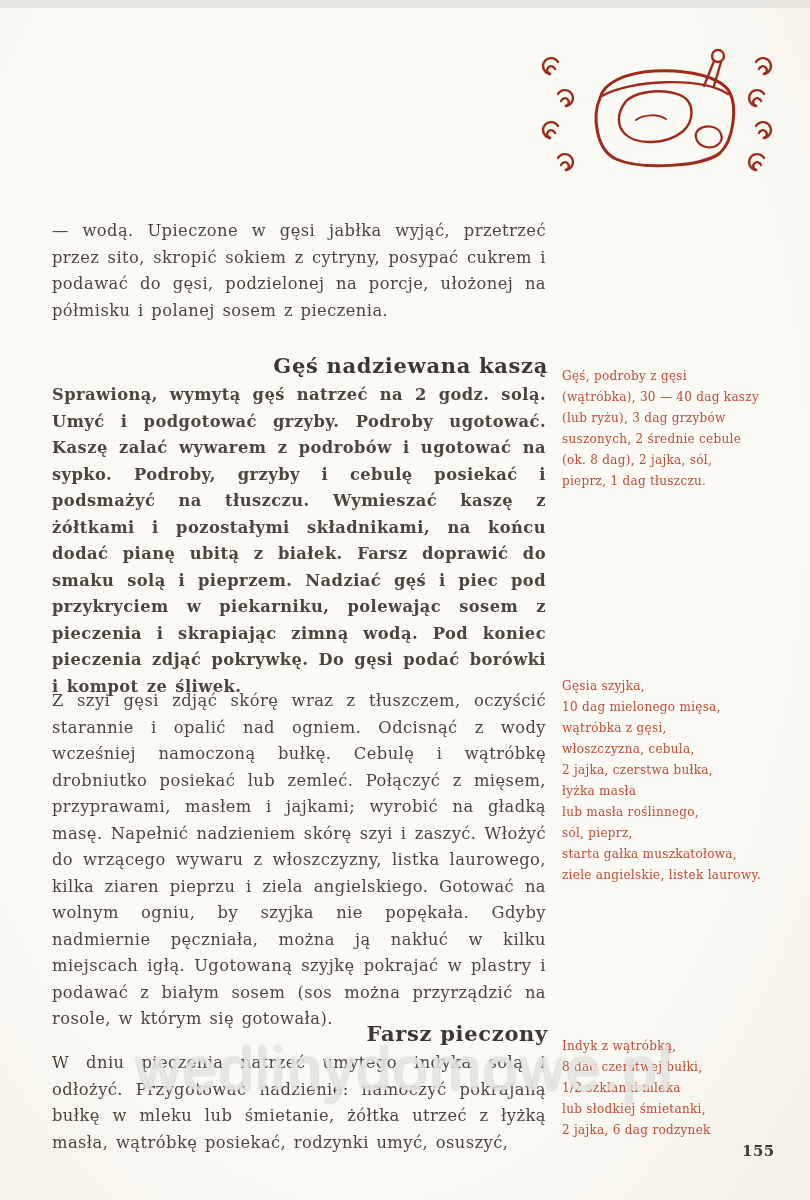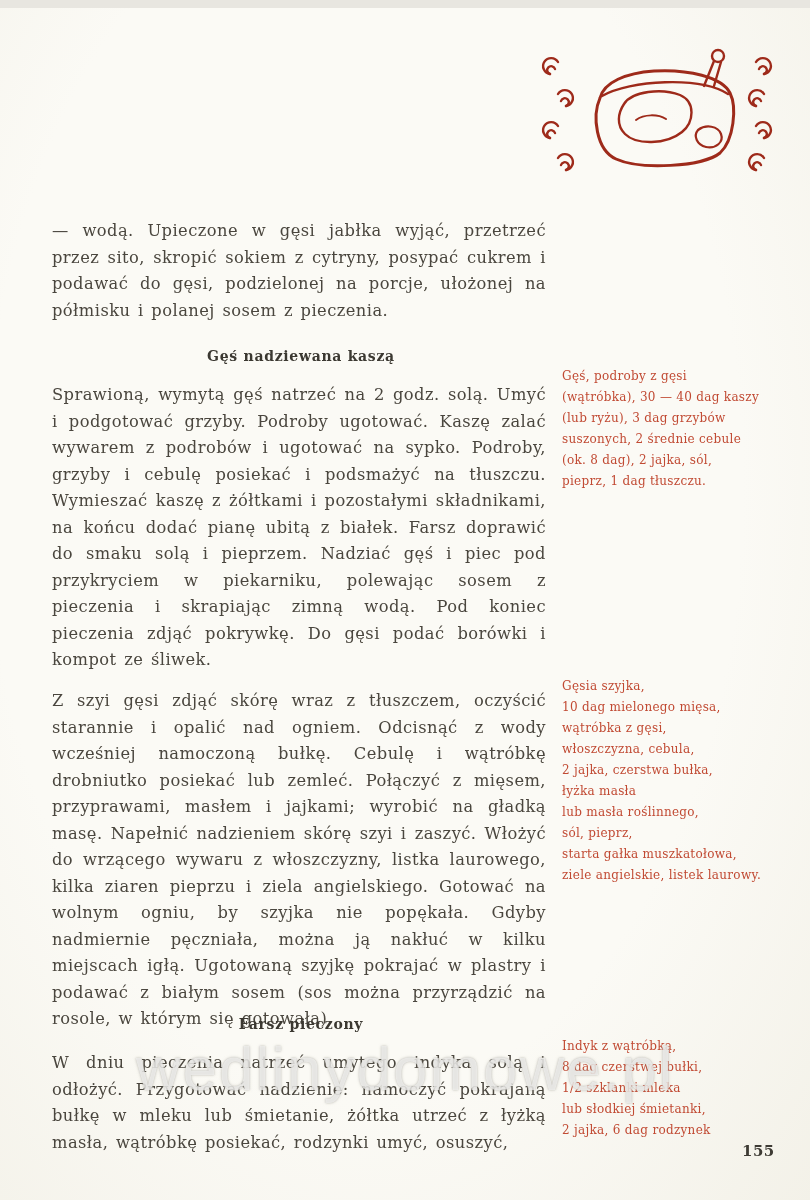--- a/index.html
+++ b/index.html
@@ -16,24 +16,24 @@
   }
   .main-block{
     position:absolute;left:52px;width:494px;
     font-size:16.3px;line-height:26.5px;
     text-align:justify;
     letter-spacing:0.45px;word-spacing:2px;
     color:#4a463e;
   }
   .heading{
     position:absolute;left:54px;width:494px;
-    font-size:14px;font-weight:bold;
+    font-size:21px;font-weight:bold;
     letter-spacing:0.7px;
     color:#3b3831;
-    text-align:center;
+    text-align:right;
   }
   .sidenote{
     position:absolute;left:562px;width:214px;
     font-size:12px;line-height:21px;
     letter-spacing:0.3px;
     color:#c14a33;
     text-align:left;
   }
   .illustration{
     position:absolute;left:540px;top:38px;width:240px;height:152px;
@@ -50,21 +50,21 @@
     z-index:5;
   }
   .page-number{
     position:absolute;left:742px;top:1134px;
     font-size:15px;letter-spacing:0.5px;
     color:#3e3b34;font-weight:bold;text-align:right;
   }
   
   .intro{top:194px;}
   .h-r1{top:328px;}
-  .p-r1{top:358px;}
+  .p-r1{top:358px;font-weight:bold;}
   .s-r1{top:358px;}
   .h-r2{top:634px;}
   .p-r2{top:664px;}
   .s-r2{top:668px;}
   .h-r3{top:996px;}
   .p-r3{top:1026px;}
   .s-r3{top:1028px;}
 </style>
 </head>
 <body>

